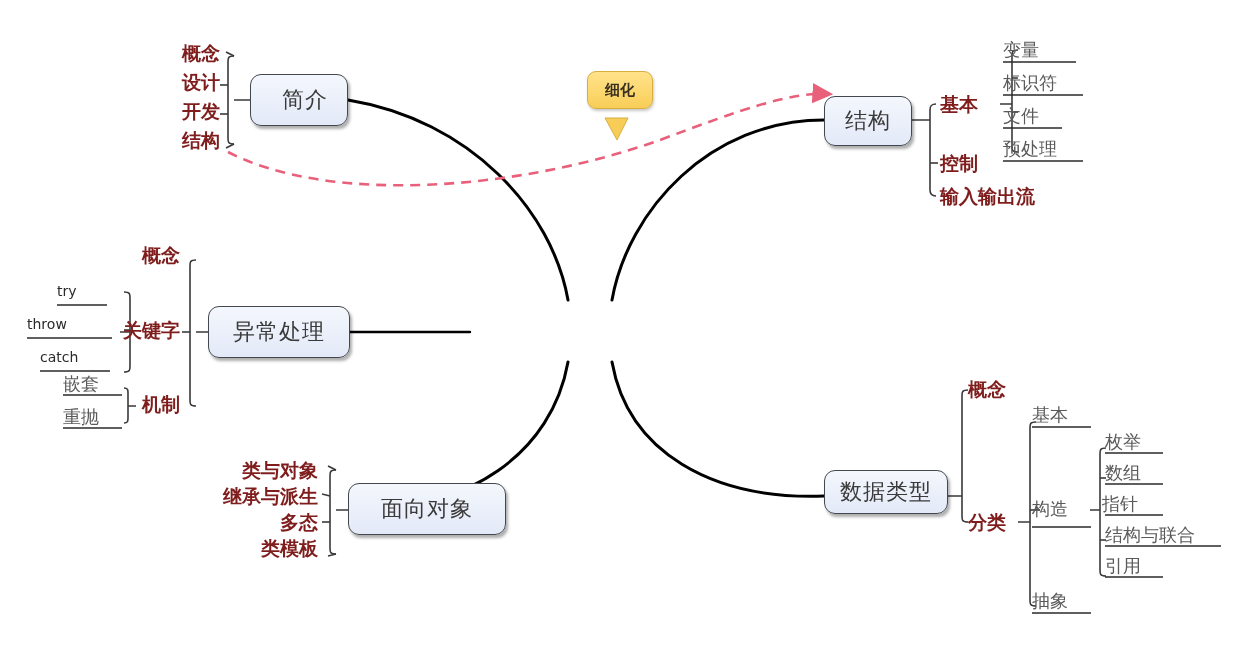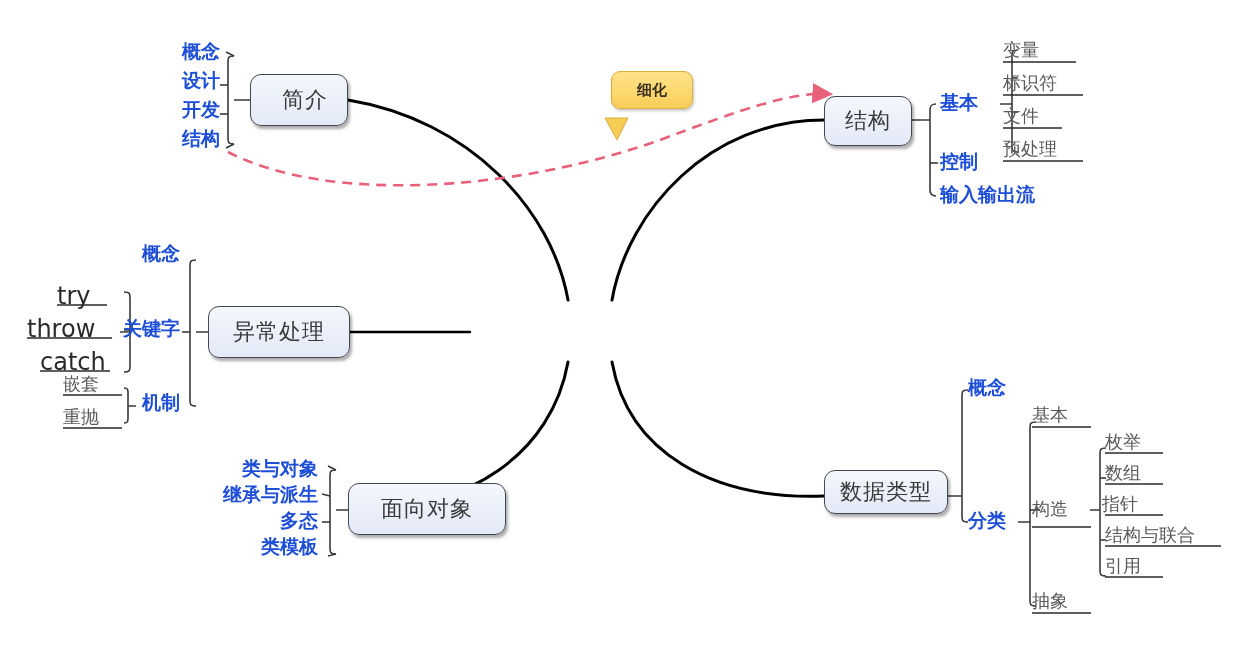--- a/index.html
+++ b/index.html
@@ -65,43 +65,43 @@
     font-family: "DejaVu Serif", "Liberation Serif", serif;
     font-size: 22px;
     color: #3a3a3a;
     white-space: nowrap;
     letter-spacing: 1px;
   }
 
   
   .lv2 {
     position: absolute;
-    font-family: Liberation Mono, monospace;
+    font-family: Liberation Serif, serif;
     font-weight: bold;
     font-size: 19px;
-    color: #1d4ed8;
+    color: #7f1d1d;
     white-space: nowrap;
     line-height: 1;
   }
   .lv2.right { text-align: left; }
   .lv2.left  { text-align: right; }
 
   
   .lv3 {
     position: absolute;
     font-family: "DejaVu Serif", "Liberation Serif", serif;
     font-size: 18px;
     color: #5a5a5a;
     white-space: nowrap;
     line-height: 1;
     padding-bottom: 2px;
   }
   .lv3.mono {
     font-family: "DejaVu Sans", "Liberation Sans", sans-serif;
-    font-size: 24px;
+    font-size: 14px;
     color: #2a2a2a;
   }
 
   
   .callout {
     position: absolute;
     display: flex;
     align-items: center;
     justify-content: center;
     border-radius: 9px;
@@ -214,21 +214,21 @@
       <marker id="redArrow" markerWidth="9" markerHeight="9" refX="6" refY="4.5" orient="auto" markerUnits="strokeWidth">
         <path d="M 0 0.6 L 8 4.5 L 0 8.4 Z" fill="#e8607a"></path>
       </marker>
     </defs>
     <path d="M 228 152 C 330 205 520 190 660 140 C 740 110 790 92 828 94" fill="none" stroke="#e8607a" stroke-width="2.6" stroke-dasharray="10 7" marker-end="url(#redArrow)"></path>
 
     <path d="M 605 118 L 628 118 L 617 140 Z" fill="#f7cd57" stroke="#d8ae3f" stroke-width="1"></path>
   </svg>
 
 
-  <div class="callout" style="left:587px; top:71px; width:82px; height:38px;margin-left:24px;">
+  <div class="callout" style="left:587px; top:71px; width:66px; height:38px;">
     <span class="label">细化</span>
   </div>
 
   <div class="topic-node" style="left:250px; top:74px; width:98px; height:52px;padding-left:12px;">
     <span class="label">简介</span>
   </div>
   <div class="lv2 left" style="left:116px; top:44px; width:104px;">概念</div>
   <div class="lv2 left" style="left:116px; top:73px; width:104px;">设计</div>
   <div class="lv2 left" style="left:116px; top:102px; width:104px;">开发</div>
   <div class="lv2 left" style="left:116px; top:131px; width:104px;">结构</div>

